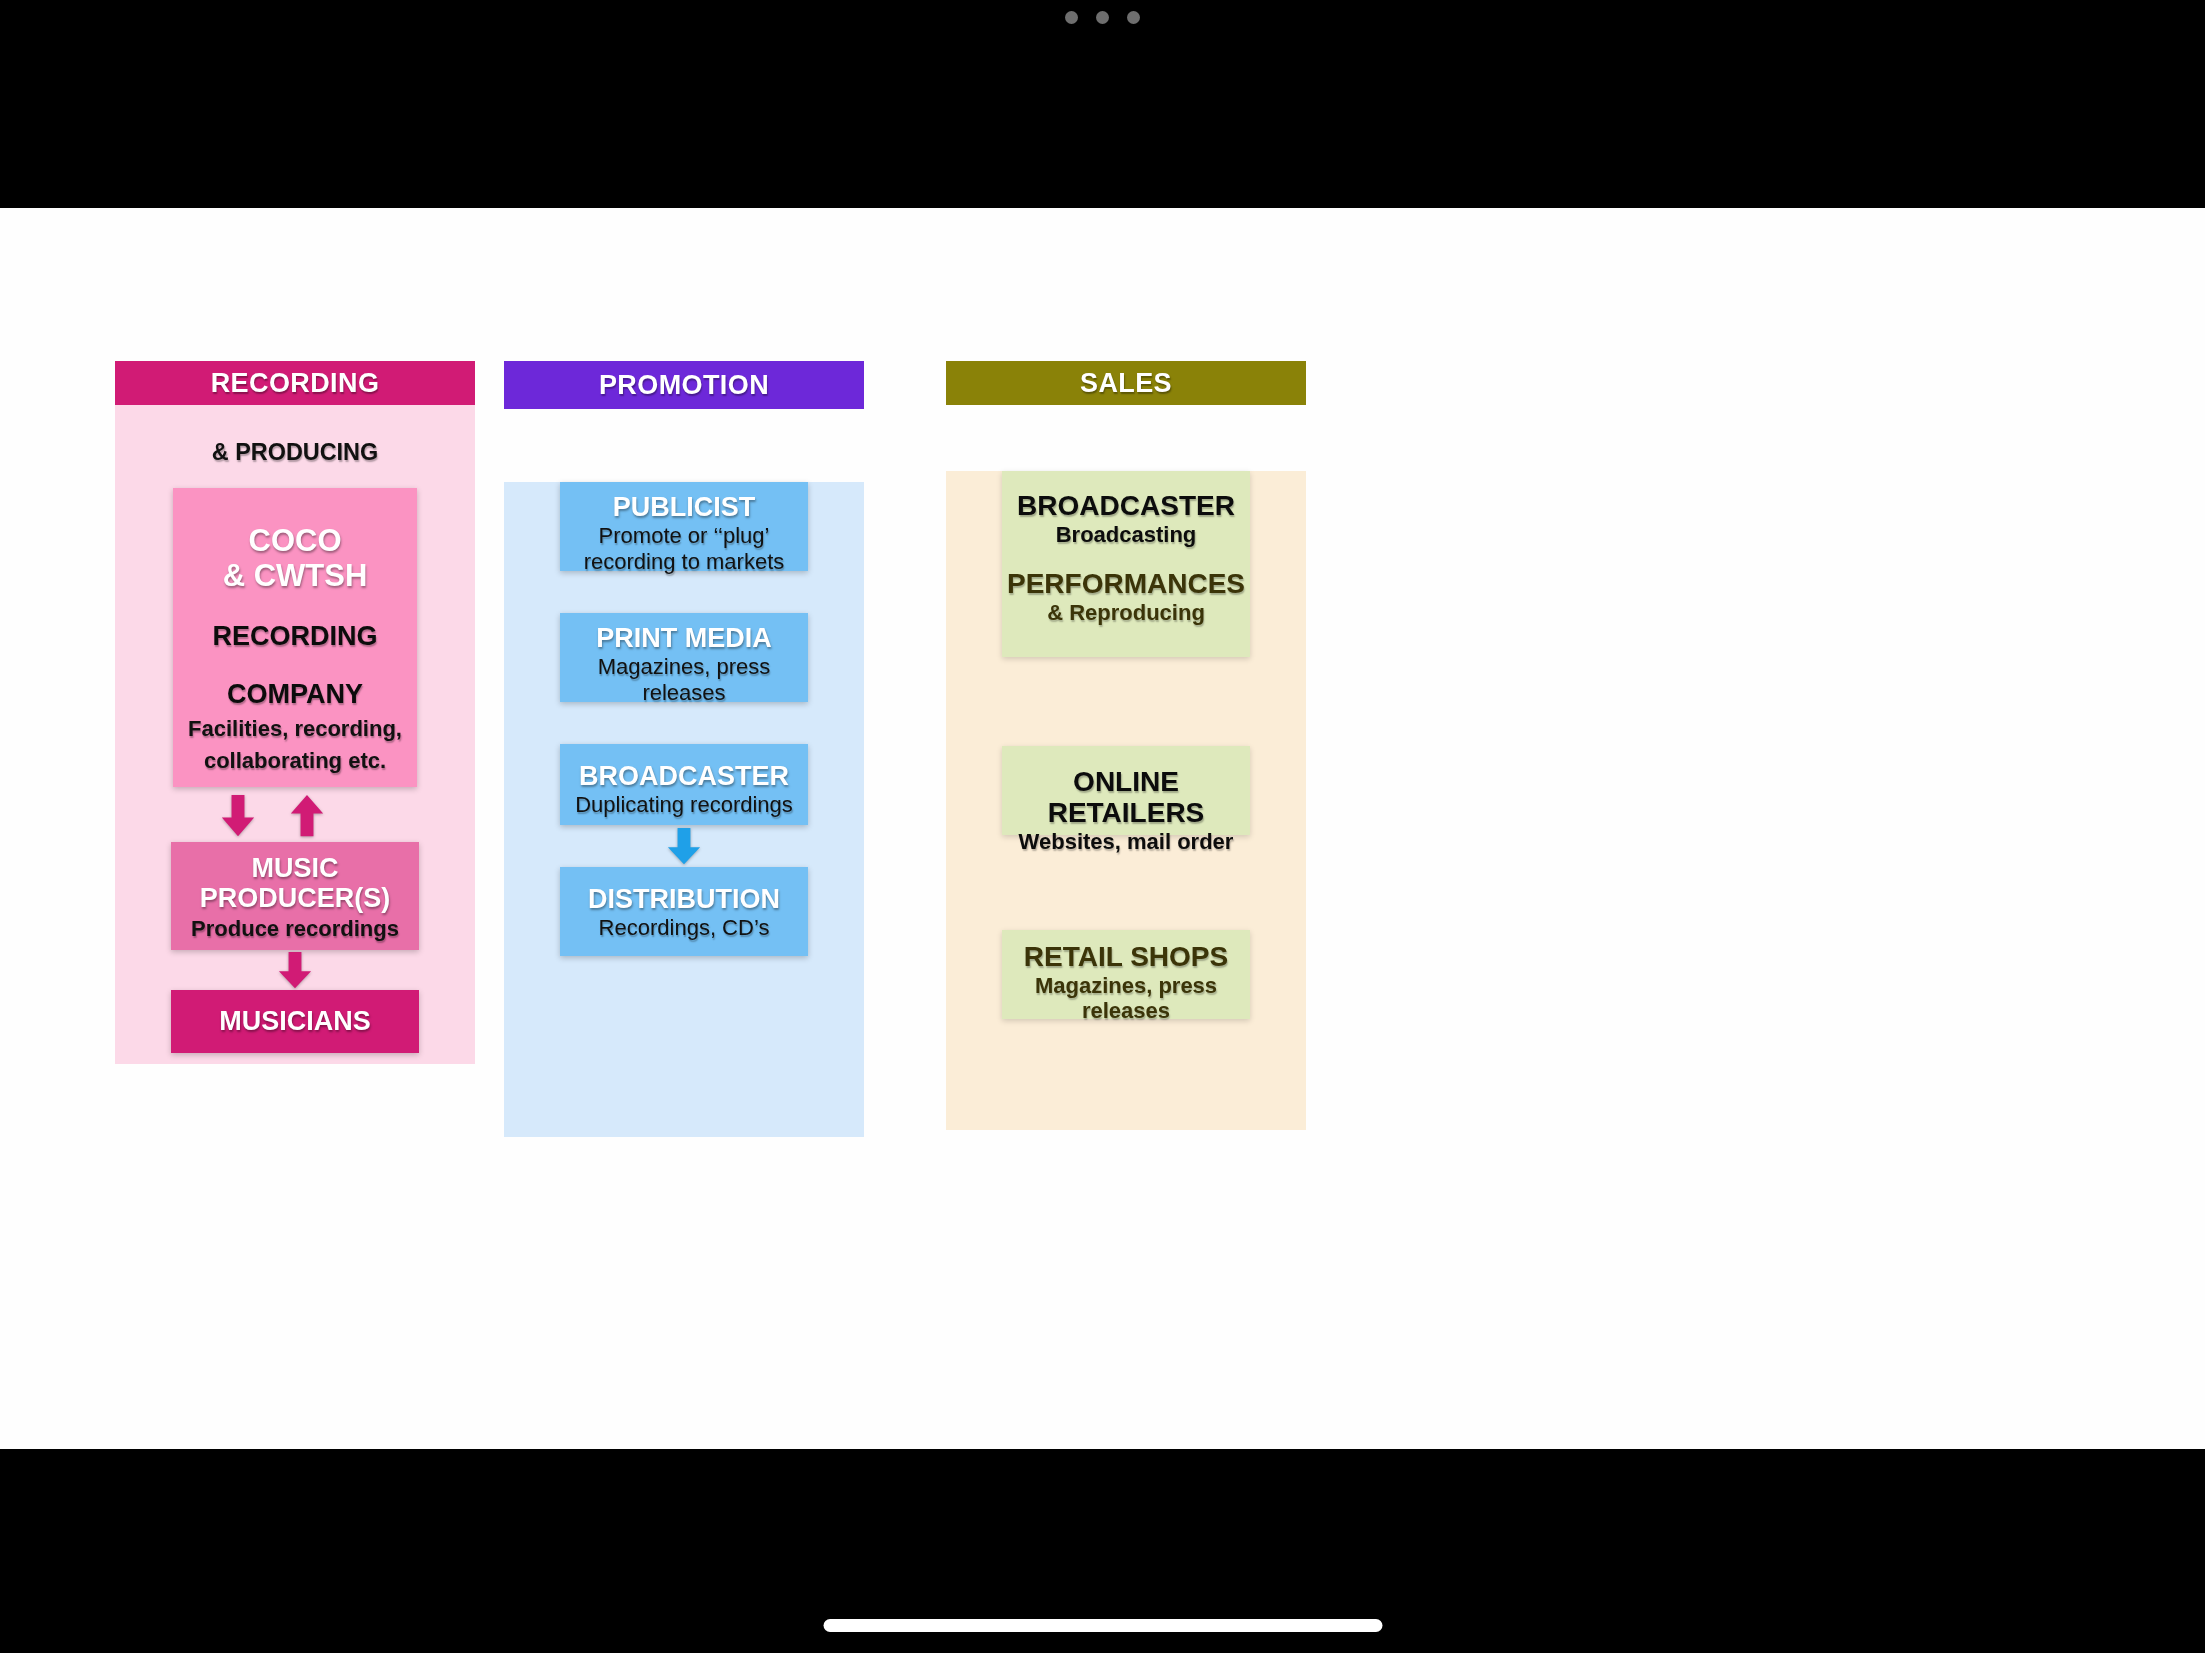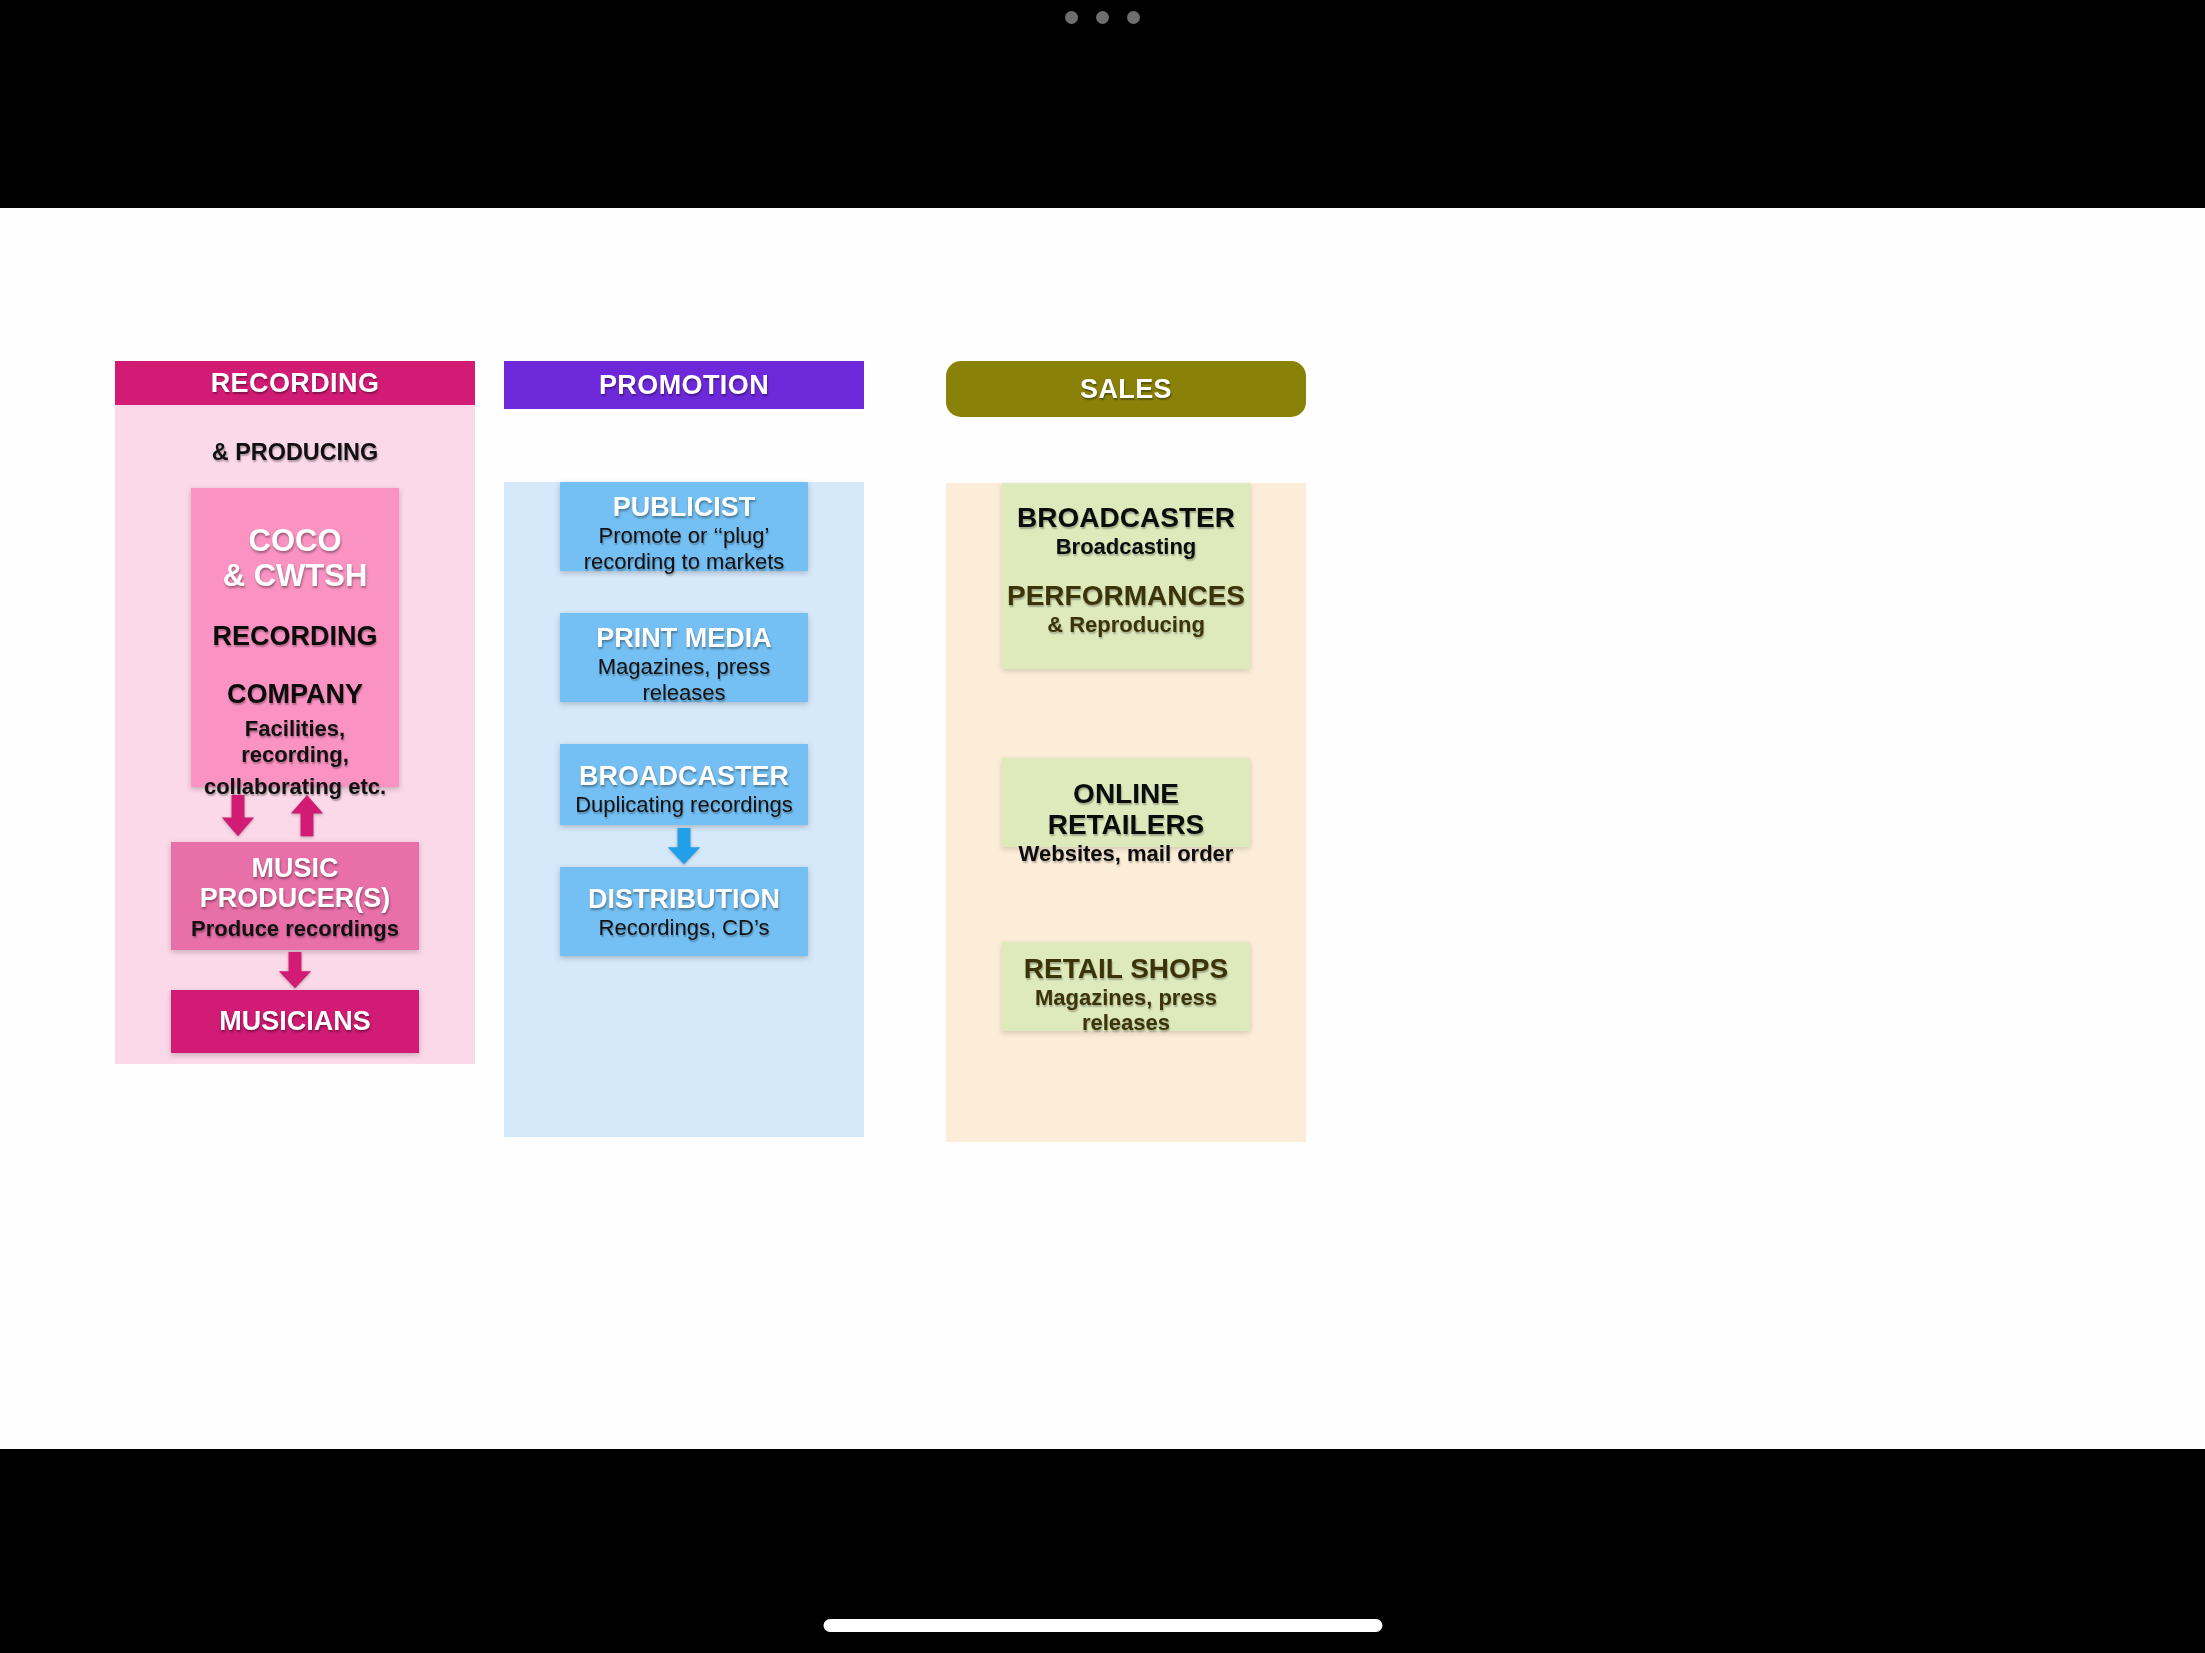--- a/index.html
+++ b/index.html
@@ -67,21 +67,21 @@
     font-weight:bold; line-height:1.12;
     text-shadow:0.8px 1.6px 2.4px rgba(0,0,0,0.38);
   }
   .box .sub {
     font-weight:bold; line-height:1.16; color:#111;
     text-shadow:0.8px 1.6px 1.6px rgba(0,0,0,0.30);
   }
 
   
   #box-coco {
-    margin:22.6px auto 0; width:208px; height:299px;
+    margin:22.6px auto 0; width:244px; height:299px;
     background:#FB93C2; padding-top:36px;
   }
   #box-coco .title { color:#ffffff; font-size:31px; }
   #box-coco .company {
     margin-top:27.4px; font-weight:bold; font-size:27px; color:#0c0c0c;
     line-height:1.13; text-shadow:0.8px 1.6px 1.6px rgba(0,0,0,0.30);
   }
   #box-coco .sub { margin-top:6.5px; font-size:22px; }
 
   
@@ -128,21 +128,21 @@
     text-shadow:0.8px 1.6px 1.6px rgba(0,0,0,0.30);
   }
 
   #box-publicist { width:248px; height:89px; margin-top:73px; padding-top:11.3px; }
   #box-print     { width:248px; height:89px; margin-top:42px; padding-top:11.3px; }
   #box-manufacture { width:248px; height:81px; margin-top:42px; padding-top:18px; }
   #box-distribution { width:248px; height:89px; margin-top:0; padding-top:18px; }
 
   
   #col-sales { left:946px; width:360px; }
-  #col-sales .col-head { height:56px; background:#8A8208; font-size:27px;border-radius:15px; }
+  #col-sales .col-head { height:44px; background:#8A8208; font-size:27px; }
   #col-sales .col-body { background:#FBEDD7; height:659px; }
 
   .green-box {
     margin:0 auto; background:#DEE9BC;
     box-shadow:0 2.4px 5.7px rgba(0,0,0,0.16);
     text-align:center;
   }
   .green-box .title {
     font-weight:bold; font-size:28px; line-height:1.12; color:#0c0c0c;
     text-shadow:0.8px 1.6px 1.6px rgba(0,0,0,0.28);

